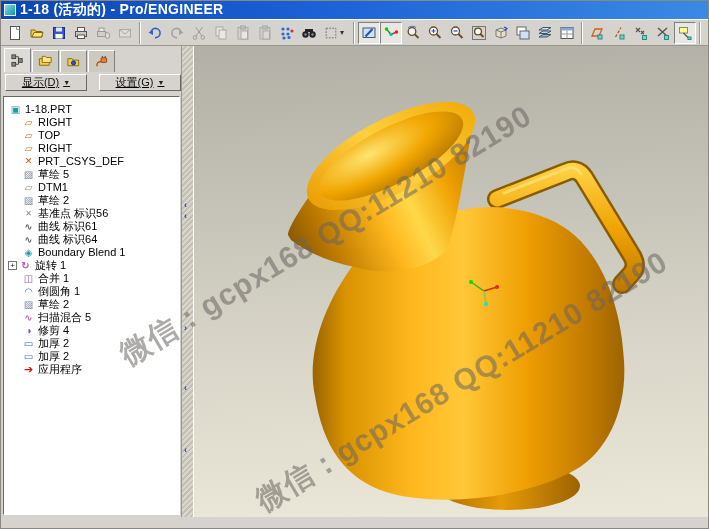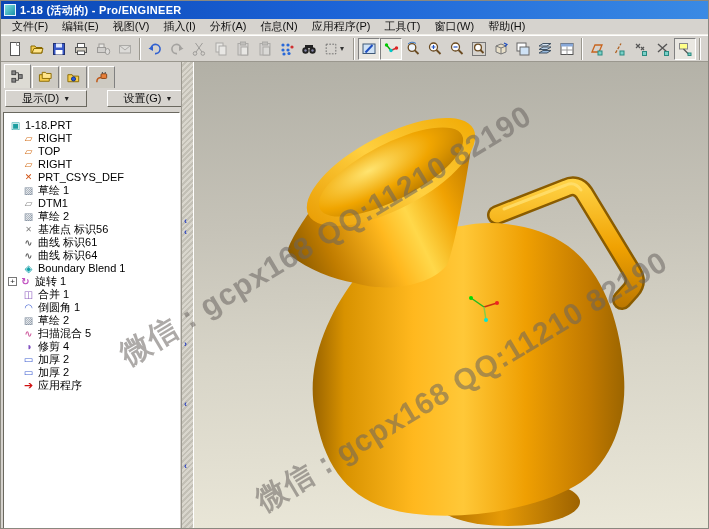--- a/index.html
+++ b/index.html
@@ -5,21 +5,21 @@
   * { margin:0; padding:0; box-sizing:border-box; }
   html,body { width:709px; height:529px; overflow:hidden; }
   body { font-family:"Liberation Sans","DejaVu Sans",sans-serif; background:#d6d3ce; position:relative; }
 
   .window { width:709px; height:529px; background:#d6d3ce; border:1px solid #8a887f; position:relative; overflow:hidden; }
 
   
   .titlebar { height:18px; background:linear-gradient(90deg,#0a46b4 0%,#1b62d6 45%,#3a8ae4 100%);
     display:flex; align-items:center; padding-left:3px; }
   .titleicon { width:12px; height:12px; background:linear-gradient(135deg,#7fe0e0,#1890a8); border:1px solid #e8f4ff; margin-right:4px; }
-  .titletext { color:#fff; font-size:11px; font-weight:bold; letter-spacing:.3px; white-space:nowrap; }
+  .titletext { color:#fff; font-size:14px; font-weight:bold; letter-spacing:.3px; white-space:nowrap; }
 
   
   .menubar { height:16px; display:flex; align-items:center; padding-left:4px; border-bottom:1px solid #f2f0ea; background:#d6d3ce; }
   .menuitem { font-size:11px; color:#111; padding:1px 7px; white-space:nowrap; cursor:default; }
 
   
   .toolbar { height:27px; display:flex; align-items:center; padding:1px 2px; background:#d6d3ce;
     border-top:1px solid #fff; border-bottom:1px solid #9a978e; }
   .tgroup { display:flex; align-items:center; height:24px; padding:0 1px; }
   .tsep { width:3px; height:22px; margin:0 2px; border-left:1px solid #9a978e; border-right:1px solid #ffffff; }
@@ -31,21 +31,21 @@
 
   
   .main { display:flex; height:471px; }
 
   
   .navigator { width:193px; display:flex; flex-direction:column; position:relative; background:#d6d3ce; }
   .navtabs { height:26px; display:flex; align-items:flex-end; padding-left:3px; gap:1px; }
   .navtab { width:27px; height:22px; background:#cdcac2; border:1px solid; border-color:#fff #808080 #808080 #fff;
     border-bottom:none; display:flex; align-items:center; justify-content:center; }
   .navtab.active { height:24px; background:#dddbd4; }
-  .navbtns { height:22px; display:flex; gap:20px; padding:2px 9px 2px 4px; }
+  .navbtns { height:22px; display:flex; gap:12px; padding:2px 9px 2px 4px;text-decoration:underline; }
   .navbtn { flex:0 0 auto; width:82px; height:17px; background:#d6d3ce; border:1px solid; border-color:#fff #6a685f #6a685f #fff;
     font-size:11px; display:flex; align-items:center; justify-content:center; gap:4px; color:#111; }
   .navbtn .dn { font-size:7px; color:#222; }
   .treewrap { flex:1; margin:2px 14px 2px 2px; background:#fff; border:1px solid; border-color:#6a685f #fff #fff #6a685f; overflow:hidden; padding:6px 0 0 4px; }
   .trow { height:13px; display:flex; align-items:center; font-size:11px; color:#000; white-space:nowrap; }
   .trow .pad { display:inline-block; width:14px; flex:0 0 auto; }
   .trow .pad.root { width:1px; }
   .ticon { display:inline-flex; width:13px; height:12px; align-items:center; justify-content:center; font-size:10px; flex:0 0 auto; margin-right:3px; line-height:1; }
   .expander { width:9px; height:9px; border:1px solid #777; background:#fff; font-size:8px; line-height:7px; text-align:center; color:#222; margin-right:2px; flex:0 0 auto; }
   .tlabel { line-height:13px; }
@@ -77,32 +77,20 @@
 </head>
 <body>
 
 <div class="window">
 
   <div class="titlebar">
     <span class="titleicon"></span>
     <span class="titletext">1-18 (活动的) - Pro/ENGINEER</span>
   </div>
 
-  <div class="menubar">
-    <span class="menuitem">文件(F)</span>
-    <span class="menuitem">编辑(E)</span>
-    <span class="menuitem">视图(V)</span>
-    <span class="menuitem">插入(I)</span>
-    <span class="menuitem">分析(A)</span>
-    <span class="menuitem">信息(N)</span>
-    <span class="menuitem">应用程序(P)</span>
-    <span class="menuitem">工具(T)</span>
-    <span class="menuitem">窗口(W)</span>
-    <span class="menuitem">帮助(H)</span>
-  </div>
 
   <div class="toolbar">
     <div class="tgroup">
       <span class="tbtn">
           <svg width="16" height="16" viewBox="0 0 16 16">
             <rect x="3.5" y="1.5" width="9" height="13" fill="#fff" stroke="#555"></rect>
             <path d="M9.5 1.5 v3 h3" fill="none" stroke="#999"></path>
           </svg>
         </span>
       <span class="tbtn">
@@ -391,21 +379,21 @@
             <span class="tlabel">RIGHT</span>
           </div>
         <div class="trow">
             <span class="pad"></span>
             <span class="ticon i-csys">✕</span>
             <span class="tlabel">PRT_CSYS_DEF</span>
           </div>
         <div class="trow">
             <span class="pad"></span>
             <span class="ticon i-sketch">▨</span>
-            <span class="tlabel">草绘 1</span>
+            <span class="tlabel">草绘 5</span>
           </div>
         <div class="trow">
             <span class="pad"></span>
             <span class="ticon i-dtm">▱</span>
             <span class="tlabel">DTM1</span>
           </div>
         <div class="trow">
             <span class="pad"></span>
             <span class="ticon i-sketch">▨</span>
             <span class="tlabel">草绘 2</span>

